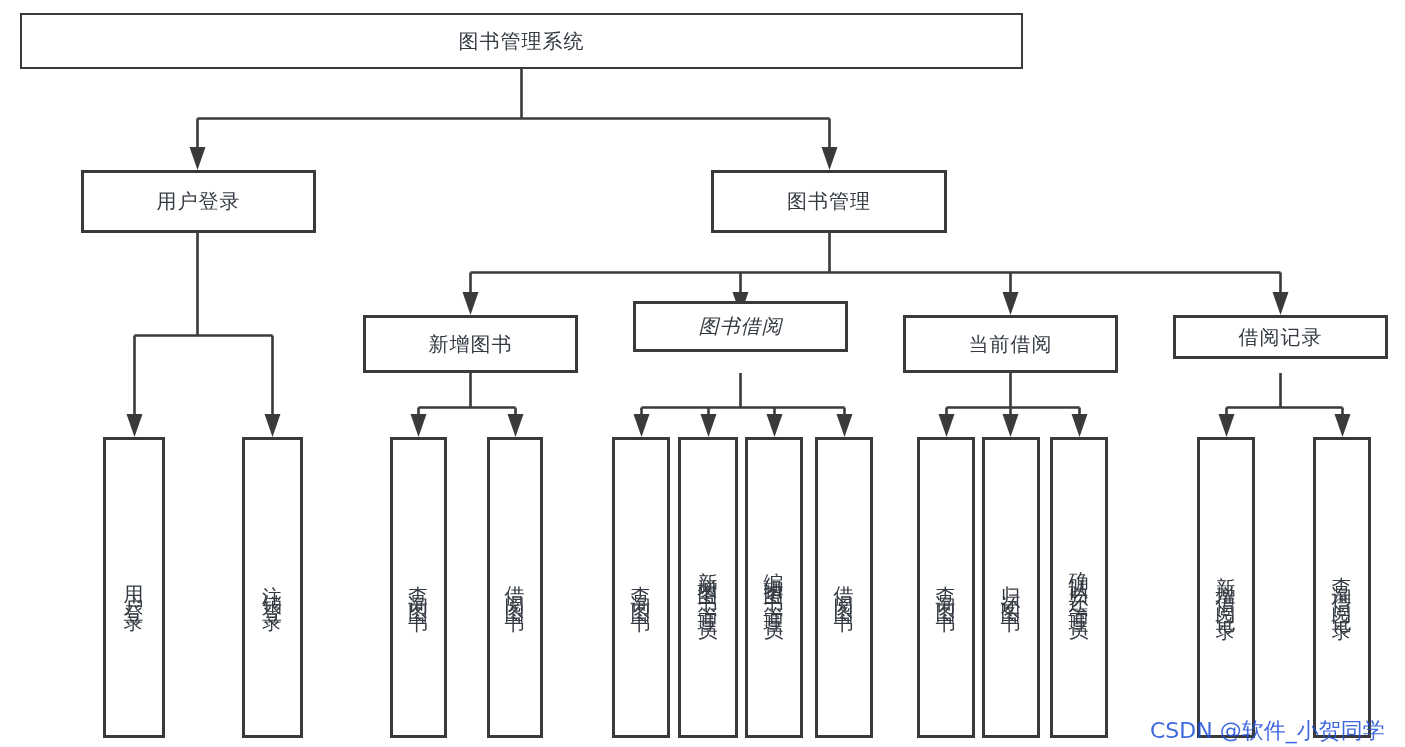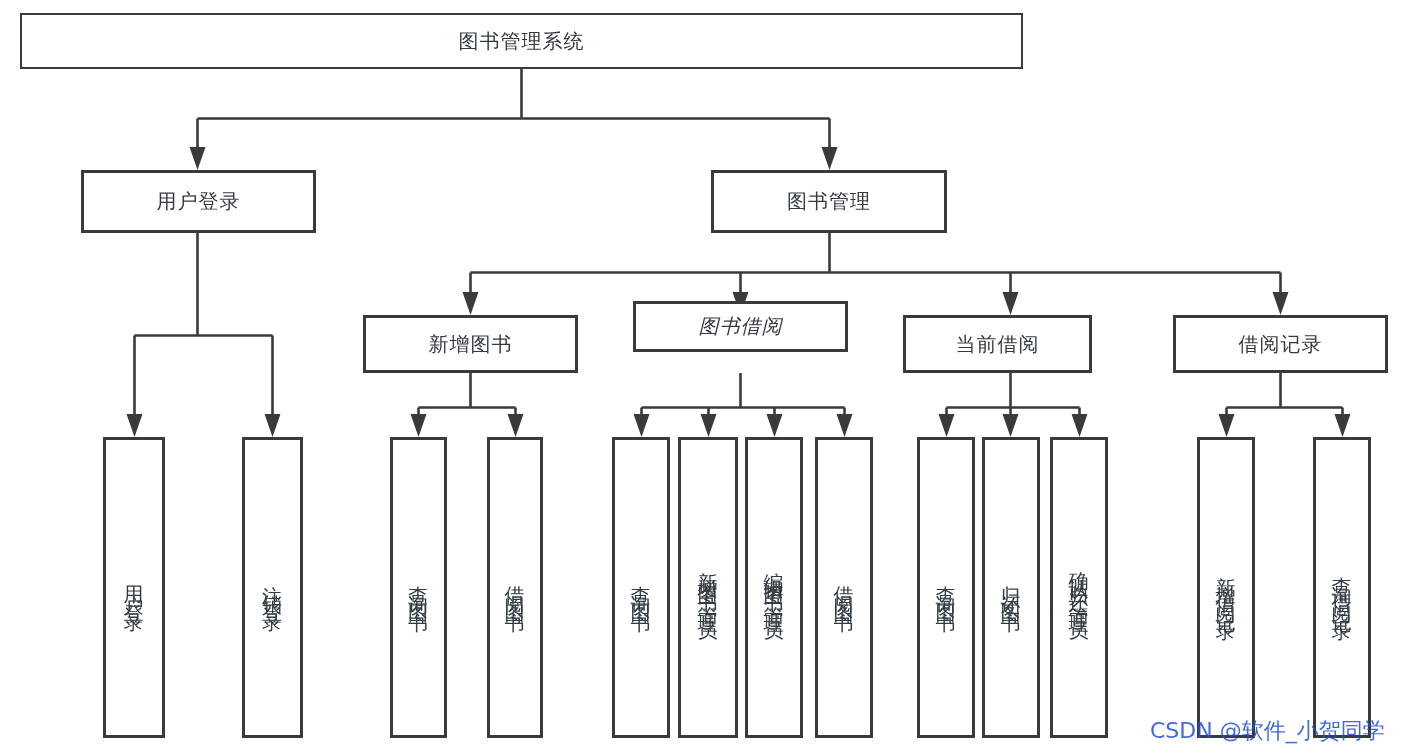--- a/index.html
+++ b/index.html
@@ -107,22 +107,22 @@
     <polygon points="1334.5,414 1350.5,414 1342.5,437"></polygon>
   </svg>
 
   <div class="node h-node root-node" style="left:20px; top:13px; width:1003px; height:56px;">图书管理系统</div>
 
   <div class="node h-node" style="left:81px; top:170px; width:235px; height:63px;">用户登录</div>
   <div class="node h-node" style="left:711px; top:170px; width:236px; height:63px;">图书管理</div>
 
   <div class="node h-node" style="left:363px; top:315px; width:215px; height:58px;">新增图书</div>
   <div class="node h-node" style="left:633px; top:301px; width:215px; height:51px;font-style:italic;">图书借阅</div>
-  <div class="node h-node" style="left:903px; top:315px; width:189px; height:58px;">当前借阅</div>
-  <div class="node h-node" style="left:1173px; top:315px; width:215px; height:58px;">借阅记录</div>
+  <div class="node h-node" style="left:903px; top:315px; width:215px; height:58px;">当前借阅</div>
+  <div class="node h-node" style="left:1173px; top:315px; width:215px; height:44px;">借阅记录</div>
 
   <div class="node v-node" style="left:103px; top:437px; width:62px; height:301px;">用户登录</div>
   <div class="node v-node" style="left:242px; top:437px; width:61px; height:301px;">注销登录</div>
 
   <div class="node v-node" style="left:390px; top:437px; width:57px; height:301px;">查询图书</div>
   <div class="node v-node" style="left:487px; top:437px; width:56px; height:301px;">借阅图书</div>
 
   <div class="node v-node" style="left:612px; top:437px; width:58px; height:301px;">查询图书</div>
   <div class="node v-node" style="left:678px; top:437px; width:60px; height:301px; letter-spacing:7px;">新增图书（管理员）</div>
   <div class="node v-node" style="left:745px; top:437px; width:58px; height:301px; letter-spacing:7px;">编辑图书（管理员）</div>

